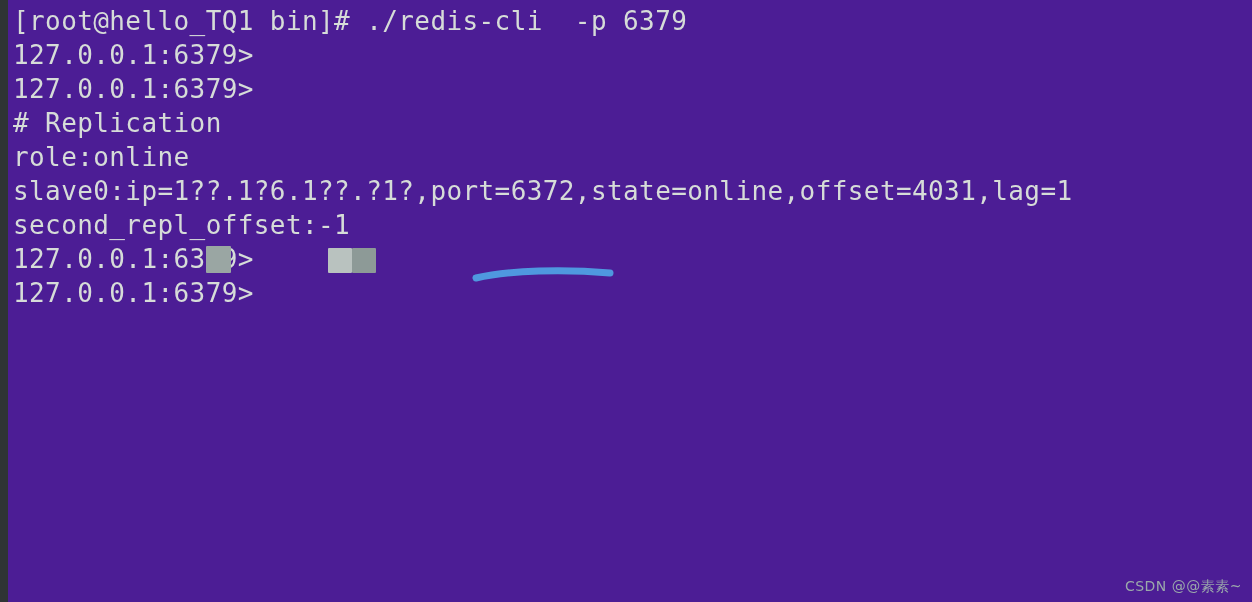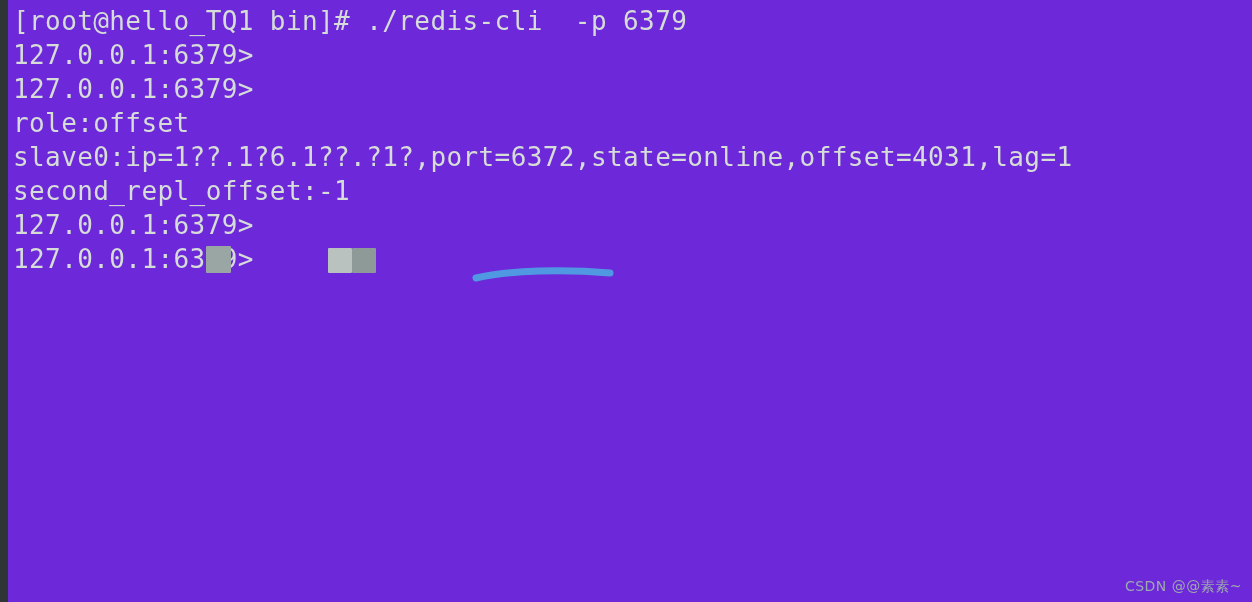--- a/index.html
+++ b/index.html
@@ -11,21 +11,21 @@
     width: 1252px;
     height: 602px;
     overflow: hidden;
     font-family: "DejaVu Sans Mono", "Liberation Mono", monospace;
   }
 
   #terminal {
     position: relative;
     width: 1252px;
     height: 602px;
-    background: #6d28d9;
+    background: #4c1d95;
     overflow: hidden;
   }
 
   
   #left-gutter {
     position: absolute;
     left: 0;
     top: 0;
     width: 8px;
     height: 602px;
@@ -91,21 +91,22 @@
 <body>
 
 <div id="terminal">
 
   <div id="left-gutter"></div>
 
   <div id="screen-lines">
     <div class="line">[root@hello_TQ1 bin]# ./redis-cli  -p 6379</div>
     <div class="line">127.0.0.1:6379&gt;</div>
     <div class="line">127.0.0.1:6379&gt;</div>
-    <div class="line">role:offset</div>
+    <div class="line"># Replication</div>
+    <div class="line">role:online</div>
     <div class="line">slave0:ip=1??.1?6.1??.?1?,port=6372,state=online,offset=4031,lag=1</div>
     <div class="line">second_repl_offset:-1</div>
     <div class="line">127.0.0.1:6379&gt;</div>
     <div class="line">127.0.0.1:6379&gt;</div>
   </div>
 
   <div class="redaction" style="left:206px; top:246px; width:25px; height:27px;"></div>
   <div class="redaction pale" style="left:328px; top:248px; width:24px; height:25px;"></div>
   <div class="redaction dim" style="left:352px; top:248px; width:24px; height:25px;"></div>
 

